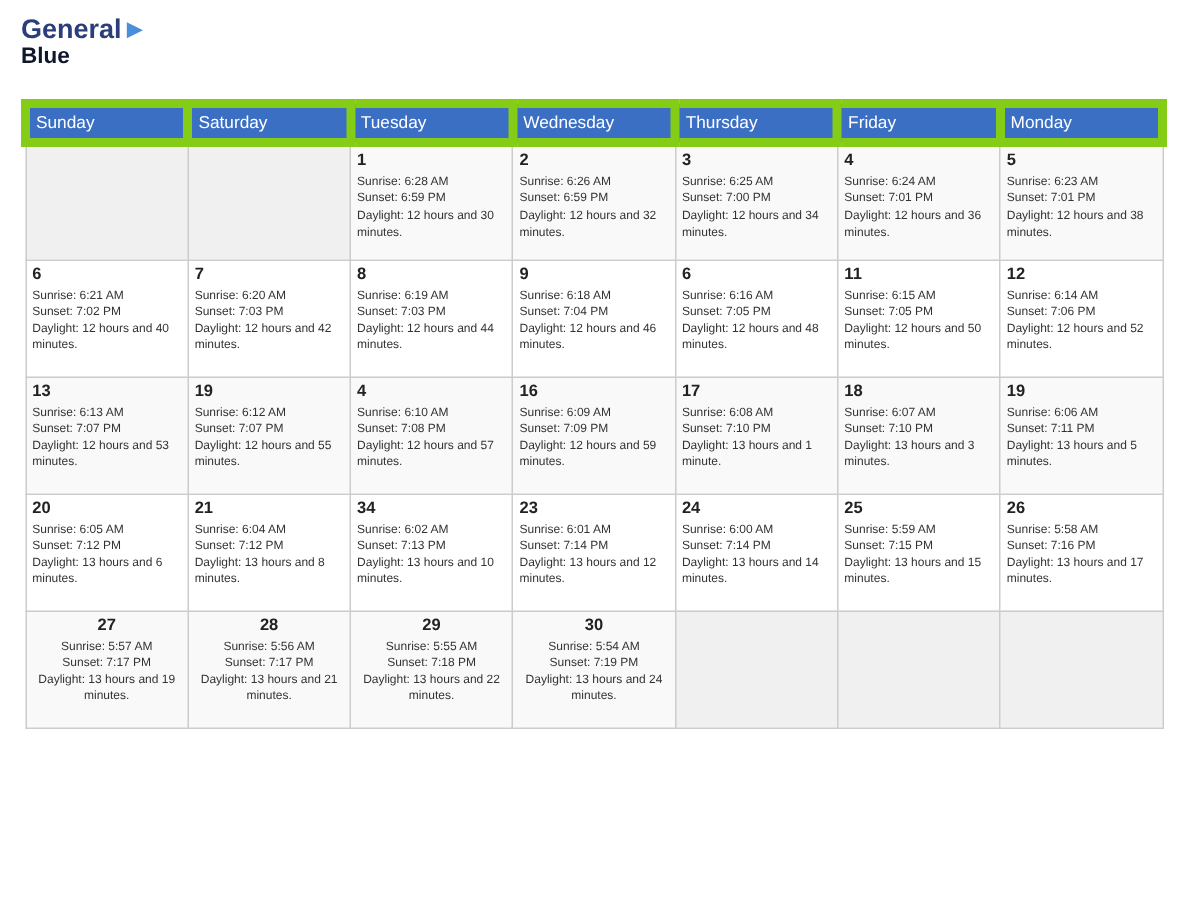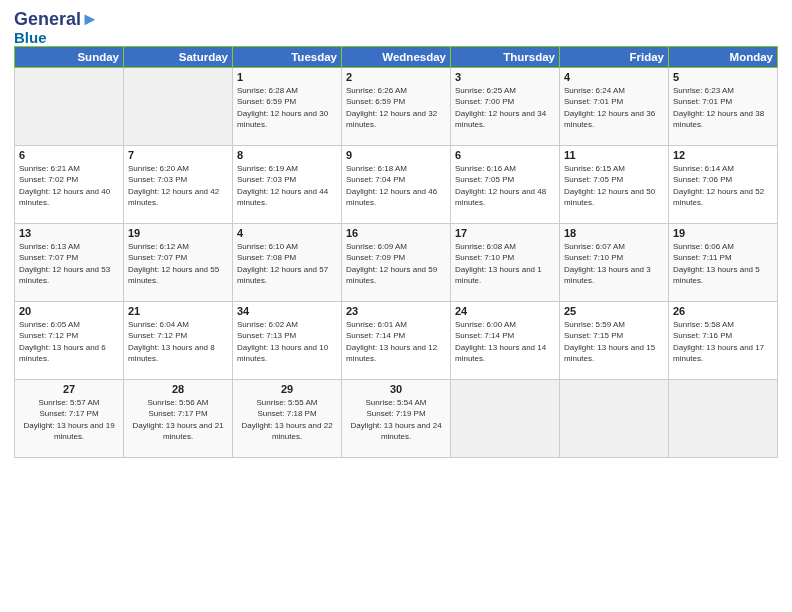--- a/index.html
+++ b/index.html
@@ -13,21 +13,21 @@
     .container {
       width: 792px;
       height: 612px;
       padding: 10px 14px 10px 14px;
       background: #fff;
     }
     .header {
       display: flex;
       justify-content: space-between;
       align-items: center;
-      margin-bottom: 0;
+      margin-bottom: 20px;
     }
     .logo {
       display: flex;
       align-items: center;
     }
     .logo-text {
       font-size: 18px;
       font-weight: bold;
       color: #2c3e7a;
       line-height: 1.1;
@@ -51,24 +51,24 @@
     }
     .calendar {
       width: 100%;
       border-collapse: collapse;
       table-layout: fixed;
     }
     .calendar thead th {
       background: #3a6fc4;
       color: #fff;
       font-size: 11.5px;
-      font-weight: bold;
+      font-weight: normal;
       padding: 4px 4px;
-      text-align: right;
-      border: 1px solid #84cc16;
+      text-align: left;
+      border: 6px solid #84cc16;
     }
     .calendar tbody td {
       border: 1px solid #ccc;
       vertical-align: top;
       padding: 3px 4px;
       font-size: 8.5px;
       color: #222;
       height: 78px;
       background: #fff;
     }
@@ -97,21 +97,21 @@
 </head>
 <body>
 
 <div class="container">
   <div class="header">
     <div class="logo">
       <div>
         <div style="display:flex;align-items:center;">
           <span class="logo-text">General<span>►</span></span>
         </div>
-        <div class="logo-text" style="font-size:15px;"><span style="color:#0369a1">Blue</span></div>
+        <div class="logo-text" style="font-size:15px;"><span style="color:#0f172a">Blue</span></div>
       </div>
     </div>
     <div class="title-block">
       <div class="month-title"></div>
       <div class="location"></div>
     </div>
   </div>
 
   <table class="calendar">
     <thead>

